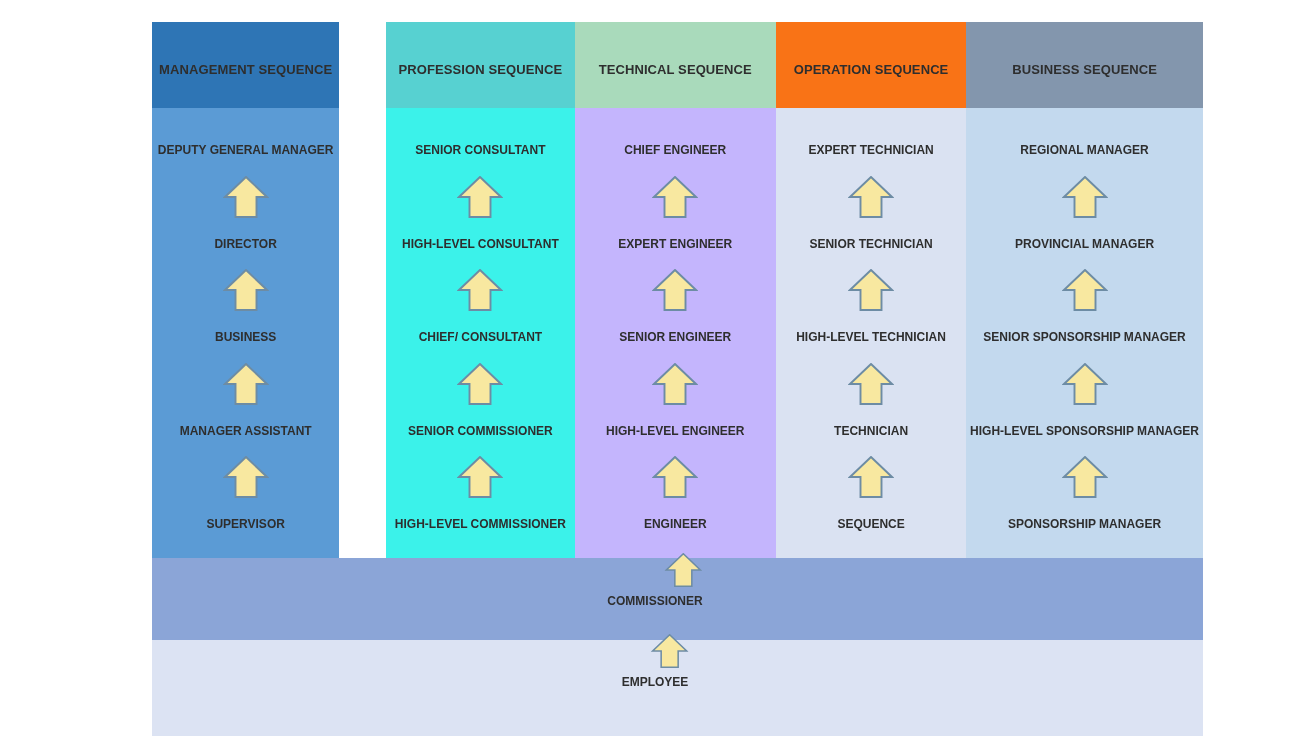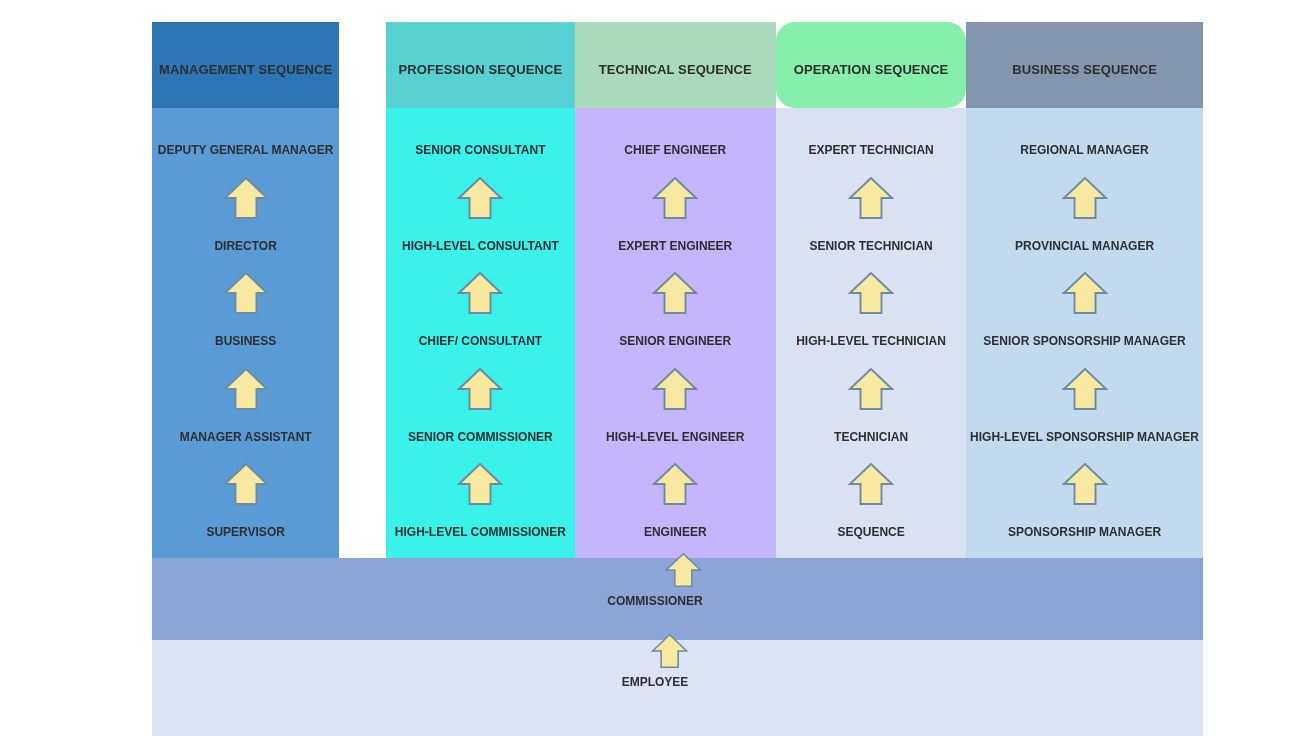--- a/index.html
+++ b/index.html
@@ -15,21 +15,21 @@
   .col-2{width:20.27%;}
   .col-3{width:19.12%;}
   .col-4{width:22.84%;}
   .col-header{
     height:86px;box-sizing:border-box;display:flex;align-items:center;justify-content:center;
     padding-top:8px;font-size:13px;font-weight:bold;color:var(--text-color,#2e2e2e);
     white-space:nowrap;letter-spacing:0.1px;
   }
   .col-body{
     height:450px;box-sizing:border-box;display:flex;flex-direction:column;
-    justify-content:space-between;align-items:center;padding:32px 4px 16px 4px;
+    justify-content:space-between;align-items:center;padding:32px 4px 24px 4px;
   }
   .level{
     height:20px;display:flex;align-items:center;justify-content:center;
     font-size:12px;font-weight:bold;color:var(--text-color,#2e2e2e);white-space:nowrap;
   }
   .arrow{width:46px;height:42px;display:block;}
   .arrow polygon{
     fill:var(--arrow-fill,#f8e8a0);
     stroke:var(--arrow-stroke,#6d8ca4);
     stroke-width:2;stroke-linejoin:miter;
@@ -118,21 +118,21 @@
           </svg>
         <div class="level">HIGH-LEVEL ENGINEER</div>
         <svg class="arrow" viewBox="0 0 48 44">
             <polygon points="24,1 46,22 35,22 35,43 13,43 13,22 2,22"></polygon>
           </svg>
         <div class="level">ENGINEER</div>
       </div>
     </div>
 
     <div class="column col-3">
-      <div class="col-header" style="background-color: #86efac; border-radius: 19px;">OPERATION SEQUENCE</div>
+      <div class="col-header" style="background-color: #f97316;">OPERATION SEQUENCE</div>
       <div class="col-body" style="background-color: rgb(218, 226, 242);">
         <div class="level">EXPERT TECHNICIAN</div>
         <svg class="arrow" viewBox="0 0 48 44">
             <polygon points="24,1 46,22 35,22 35,43 13,43 13,22 2,22"></polygon>
           </svg>
         <div class="level">SENIOR TECHNICIAN</div>
         <svg class="arrow" viewBox="0 0 48 44">
             <polygon points="24,1 46,22 35,22 35,43 13,43 13,22 2,22"></polygon>
           </svg>
         <div class="level">HIGH-LEVEL TECHNICIAN</div>

